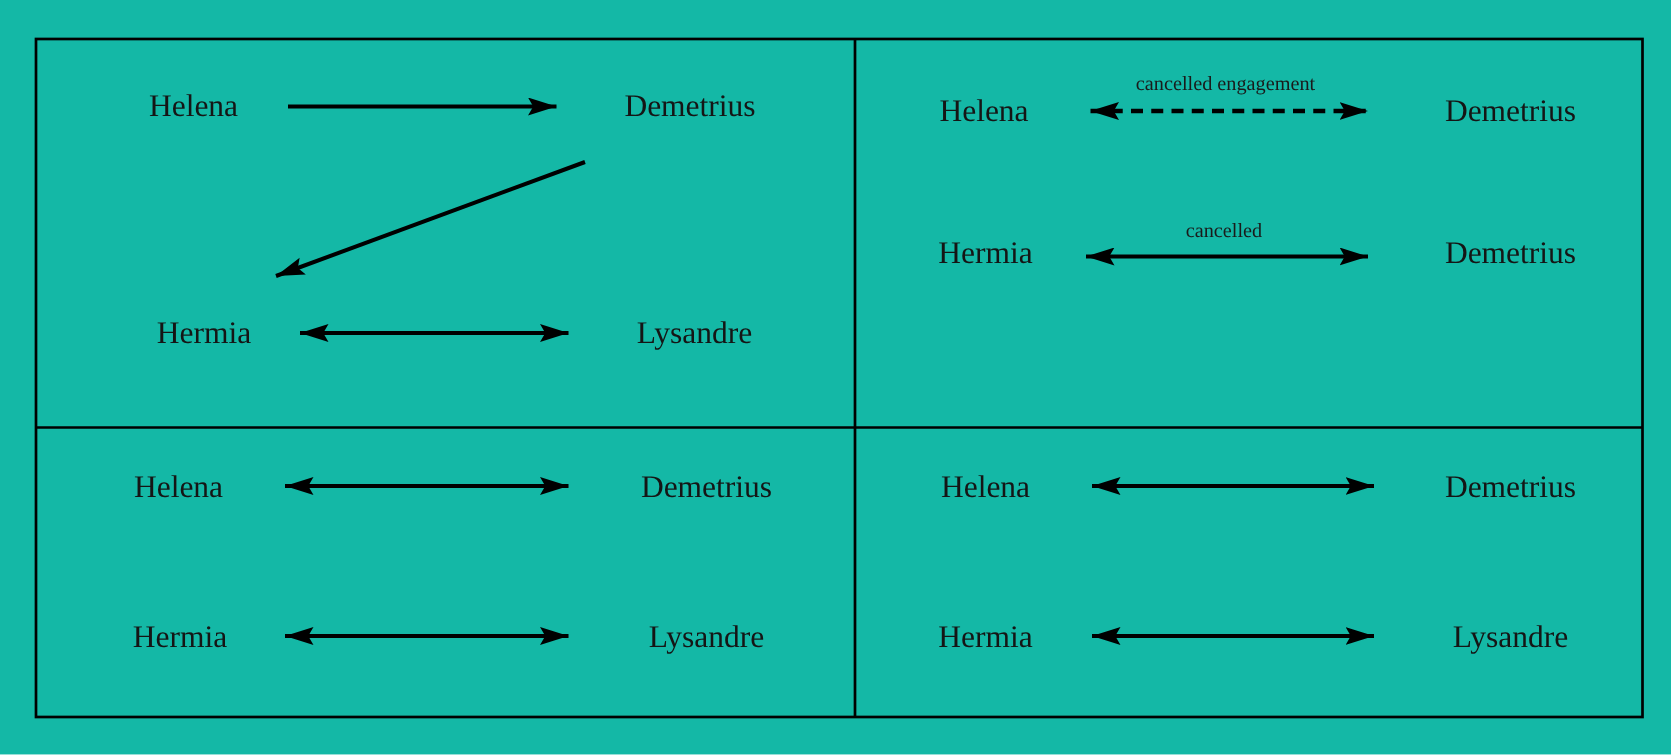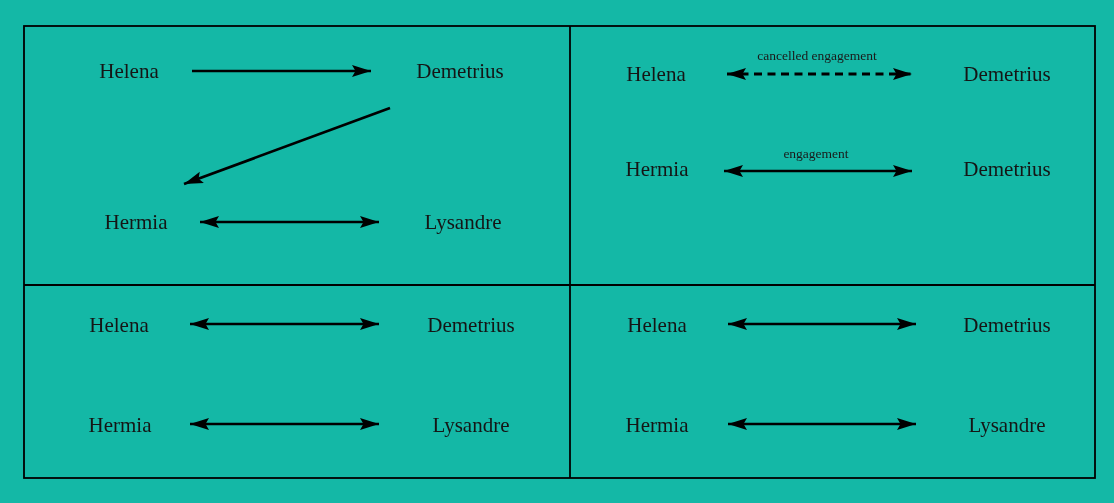--- a/index.html
+++ b/index.html
@@ -69,21 +69,21 @@
   <div class="node" style="left:129px;top:71px">Helena</div>
   <div class="node" style="left:460px;top:71px">Demetrius</div>
   <div class="node" style="left:136px;top:222px">Hermia</div>
   <div class="node" style="left:463px;top:222px">Lysandre</div>
 
   <div class="node" style="left:656px;top:74px">Helena</div>
   <div class="node" style="left:1007px;top:74px">Demetrius</div>
   <div class="node" style="left:657px;top:169px">Hermia</div>
   <div class="node" style="left:1007px;top:169px">Demetrius</div>
   <div class="edge-label" style="left:817px;top:56px">cancelled engagement</div>
-  <div class="edge-label" style="left:816px;top:154px">engagement</div>
+  <div class="edge-label" style="left:816px;top:154px">cancelled</div>
 
   <div class="node" style="left:119px;top:325px">Helena</div>
   <div class="node" style="left:471px;top:325px">Demetrius</div>
   <div class="node" style="left:120px;top:425px">Hermia</div>
   <div class="node" style="left:471px;top:425px">Lysandre</div>
 
   <div class="node" style="left:657px;top:325px">Helena</div>
   <div class="node" style="left:1007px;top:325px">Demetrius</div>
   <div class="node" style="left:657px;top:425px">Hermia</div>
   <div class="node" style="left:1007px;top:425px">Lysandre</div>

